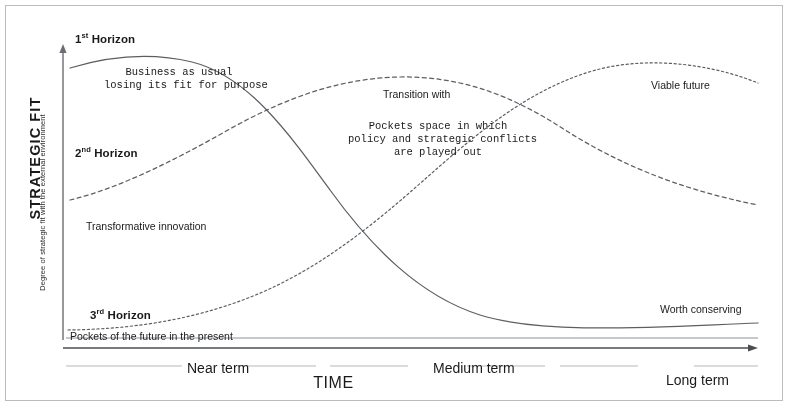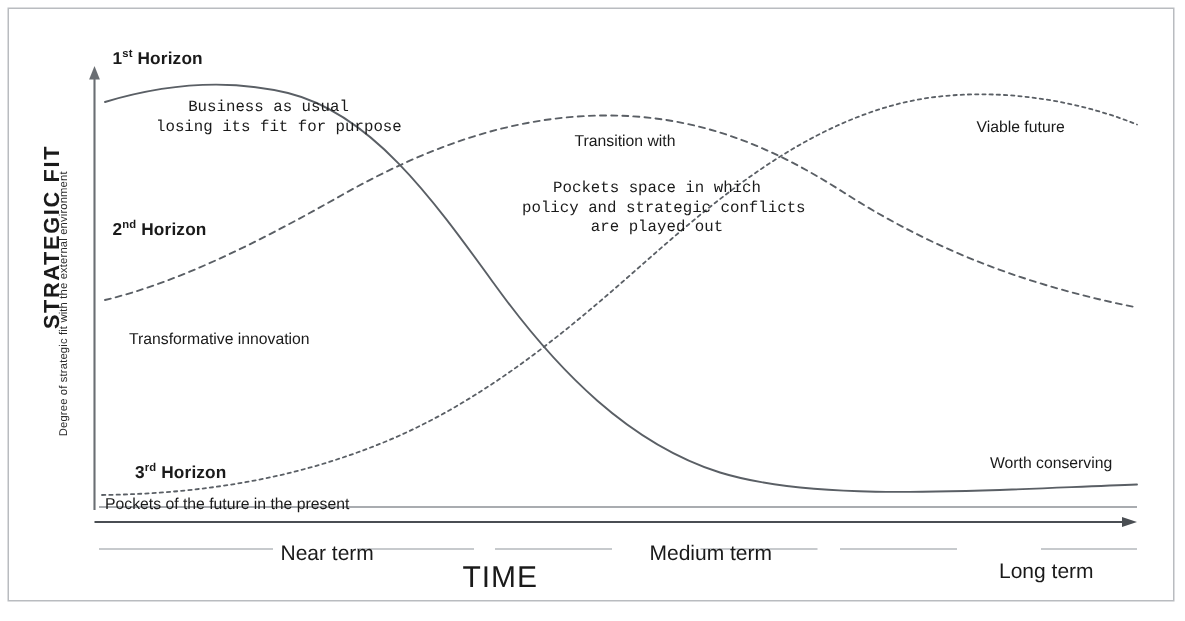--- a/index.html
+++ b/index.html
@@ -81,21 +81,21 @@
     font-weight: normal;
     color: #2a2a2a;
     letter-spacing: 0.1px;
   }
   #time-label {
     position: absolute;
     left: 0;
     top: 374px;
     width: 667px;
     text-align: center;
-    font-size: 20px;
+    font-size: 16px;
     color: #1a1a1a;
     letter-spacing: 0.6px;
   }
   .term-label {
     position: absolute;
     top: 360px;
     font-size: 14px;
     color: #1a1a1a;
     text-align: center;
     white-space: nowrap;

